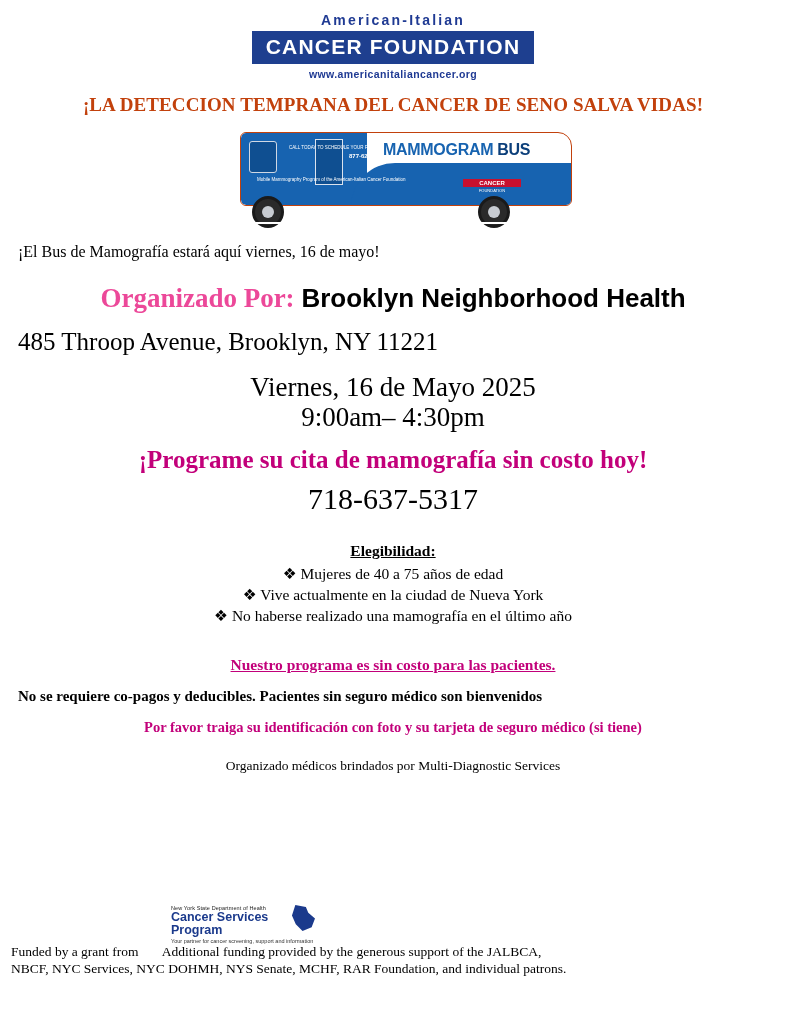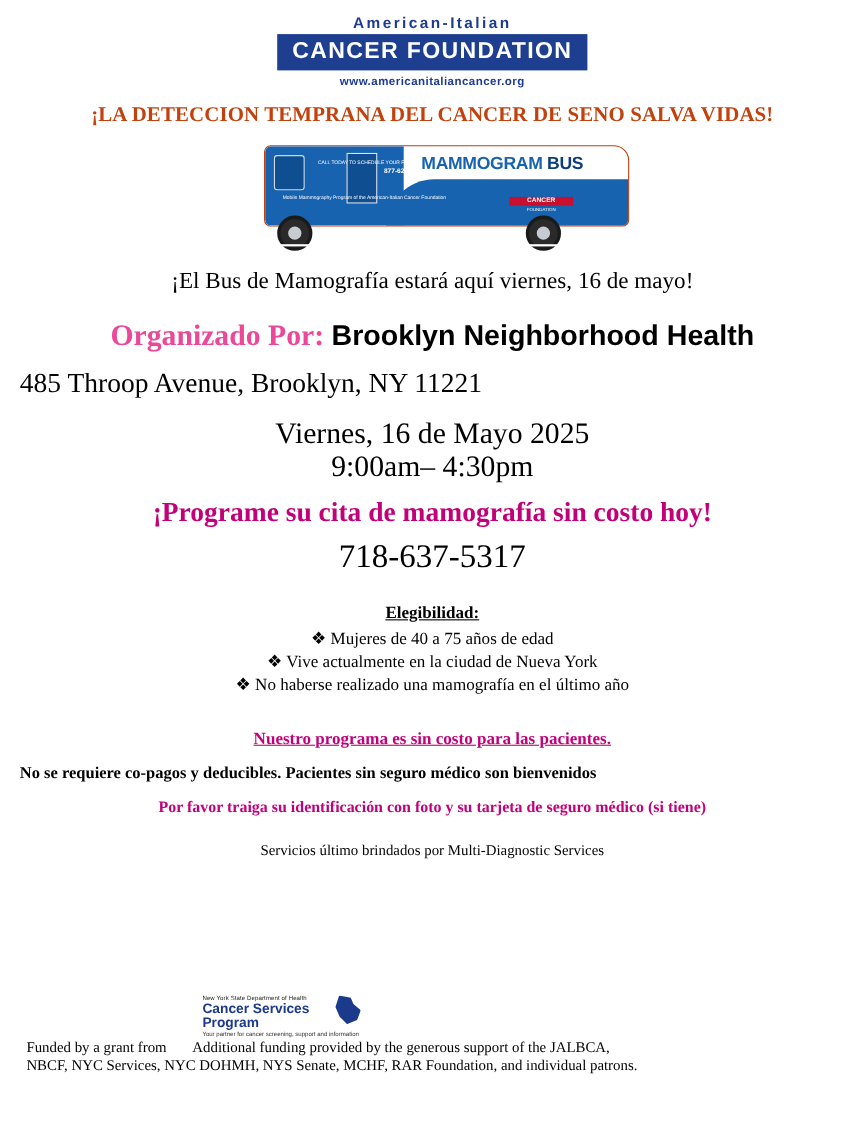--- a/index.html
+++ b/index.html
@@ -201,22 +201,22 @@
   .wheel-rear { left: 250px; }
   .bus-ground {
     position: absolute;
     left: 10px; top: 96px;
     width: 310px; height: 2px;
     background: #ffffff;
   }
 
   
   .line-arrival {
-    text-align: center;
-    font-size: 21px;
+    text-align: left;
+    font-size: 16px;
     margin-top: 12px;
   }
   .line-org {
     text-align: center;
     margin-top: 22px;
     font-size: 27px;
     font-weight: bold;
   }
   .line-org .org-label { color: #ec4899; }
   .line-org .org-name { color: #000000; font-family: "Liberation Sans", sans-serif; font-size: 26px;}
@@ -283,21 +283,21 @@
   }
   .note-services {
     text-align: center;
     font-size: 13.5px;
     margin-top: 22px;
   }
 
   
   .footer {
     position: absolute;
-    left: 24px;
+    left: 11px;
     right: 18px;
     bottom: 42px;
   }
   .csp-logo {
     position: absolute;
     left: 160px;
     top: -38px;
     width: 150px;
     text-align: left;
   }
@@ -402,21 +402,21 @@
   <div class="elig-title">Elegibilidad:</div>
   <div class="elig-list">
     <div>❖ Mujeres de 40 a 75 años de edad</div>
     <div>❖ Vive actualmente en la ciudad de Nueva York</div>
     <div>❖ No haberse realizado una mamografía en el último año</div>
   </div>
 
   <div class="note-free">Nuestro programa es sin costo para las pacientes.</div>
   <div class="note-copay">No se requiere co-pagos y deducibles. Pacientes sin seguro médico son bienvenidos</div>
   <div class="note-id">Por favor traiga su identificación con foto y su tarjeta de seguro médico (si tiene)</div>
-  <div class="note-services">Servicios último brindados por Multi-Diagnostic Services</div>
+  <div class="note-services">Organizado médicos brindados por Multi-Diagnostic Services</div>
 
   <div class="footer">
     <div class="csp-logo">
       <div class="csp-l1">New York State Department of Health</div>
       <div class="csp-l2">Cancer Services Program</div>
       <div class="csp-l3">Your partner for cancer screening, support and information</div>
       <div class="csp-state"></div>
     </div>
     <div class="footer-text">
       <span class="footer-left">Funded by a grant from</span>

